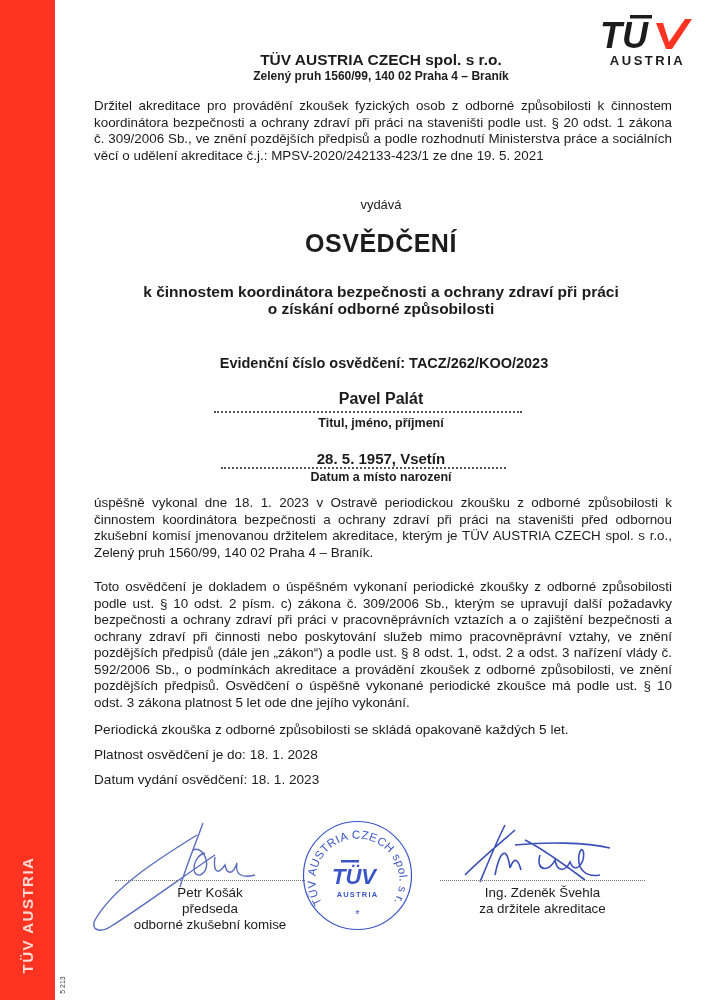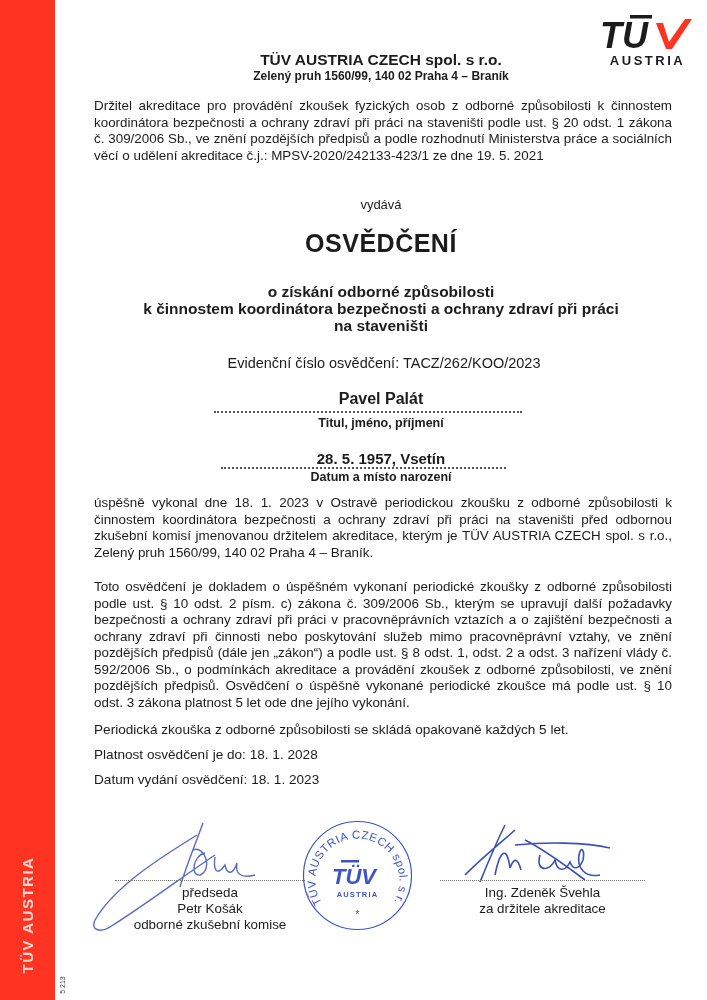--- a/index.html
+++ b/index.html
@@ -19,21 +19,21 @@
     .center { position: absolute; left: 55px; width: 652px; text-align: center; }
     .org-name { top: 52px; font-weight: bold; font-size: 15.5px; line-height: 16px; }
     .org-addr { top: 68px; font-weight: bold; font-size: 12px; line-height: 16px; }
 
     .para { position: absolute; left: 94px; width: 578px; font-size: 13.4px; line-height: 16.5px; text-align: justify; }
     .intro { top: 98px; }
 
     .vydava { top: 197px; font-size: 13px; text-align: center; }
     .title { top: 229px; font-weight: bold; font-size: 25px; letter-spacing: 0.5px; }
     .subtitle { top: 283px; font-weight: bold; font-size: 15.5px; line-height: 17px; }
-    .evid { top: 355px; font-weight: normal; font-size: 14.5px; padding-left: 6px; }
+    .evid { top: 355px; font-weight: bold; font-size: 14.5px; padding-left: 6px; }
 
     .name { top: 390px; font-weight: bold; font-size: 16px; }
     .dots1 { position: absolute; left: 214px; top: 411px; width: 308px; border-top: 2px dotted #555; }
     .name-label { top: 416px; font-weight: bold; font-size: 12.5px; }
     .birth { top: 450px; font-weight: bold; font-size: 15px; }
     .dots2 { position: absolute; left: 221px; top: 467px; width: 285px; border-top: 2px dotted #555; }
     .birth-label { top: 470px; font-weight: bold; font-size: 12.5px; }
 
     .p1 { top: 495px; }
     .p2 { top: 579px; }
@@ -69,23 +69,22 @@
 </div>
 
 <div class="center org-name">TÜV AUSTRIA CZECH spol. s r.o.</div>
 <div class="center org-addr">Zelený pruh 1560/99, 140 02  Praha 4 –  Braník</div>
 
 <div class="para intro">Držitel akreditace pro provádění zkoušek fyzických osob z odborné způsobilosti k činnostem koordinátora bezpečnosti a ochrany zdraví při práci na staveništi podle ust. § 20 odst. 1 zákona č. 309/2006 Sb., ve znění pozdějších předpisů a podle rozhodnutí Ministerstva práce a sociálních věcí o udělení akreditace č.j.: MPSV-2020/242133-423/1 ze dne 19. 5. 2021</div>
 
 <div class="center vydava">vydává</div>
 <div class="center title">OSVĚDČENÍ</div>
 <div class="center subtitle">
+  <div>k činnostem koordinátora bezpečnosti a ochrany zdraví při práci</div>
   <div>o získání odborné způsobilosti</div>
-  <div>k činnostem koordinátora bezpečnosti a ochrany zdraví při práci</div>
-  <div>na staveništi</div>
 </div>
 <div class="center evid">Evidenční číslo osvědčení: TACZ/262/KOO/2023</div>
 
 <div class="center name">Pavel Palát</div>
 <div class="dots1"></div>
 <div class="center name-label">Titul, jméno, příjmení</div>
 <div class="center birth">28. 5. 1957, Vsetín</div>
 <div class="dots2"></div>
 <div class="center birth-label">Datum a místo narození</div>
 
@@ -105,22 +104,22 @@
 </svg>
 
 <svg class="sig-svg sig-svg-right" viewBox="0 0 200 70">
   <path d="M50 5 C40 25 30 50 25 62 M10 55 C30 35 55 15 60 10 M40 55 C45 30 52 25 55 48 C58 40 62 35 66 50
            M60 25 C90 22 130 22 155 28 M70 20 C90 30 110 45 130 60 M85 35 C80 52 95 52 100 40 C102 52 110 52 115 42
            C118 50 124 50 128 40 C130 30 126 25 124 35 C122 48 130 58 145 55" fill="none" stroke="#3a4fb8" stroke-width="1.6"></path>
 </svg>
 
 <div class="sig-block sig-left">
   <div class="sig-line"></div>
+  <div>Petr Košák</div>
   <div>předseda</div>
-  <div>Petr Košák</div>
   <div>odborné zkušební komise</div>
 </div>
 
 <div class="sig-block sig-right">
   <div class="sig-line"></div>
   <div>Ing. Zdeněk Švehla</div>
   <div>za držitele akreditace</div>
 </div>
 
 <svg class="stamp" viewBox="0 0 115 115">

